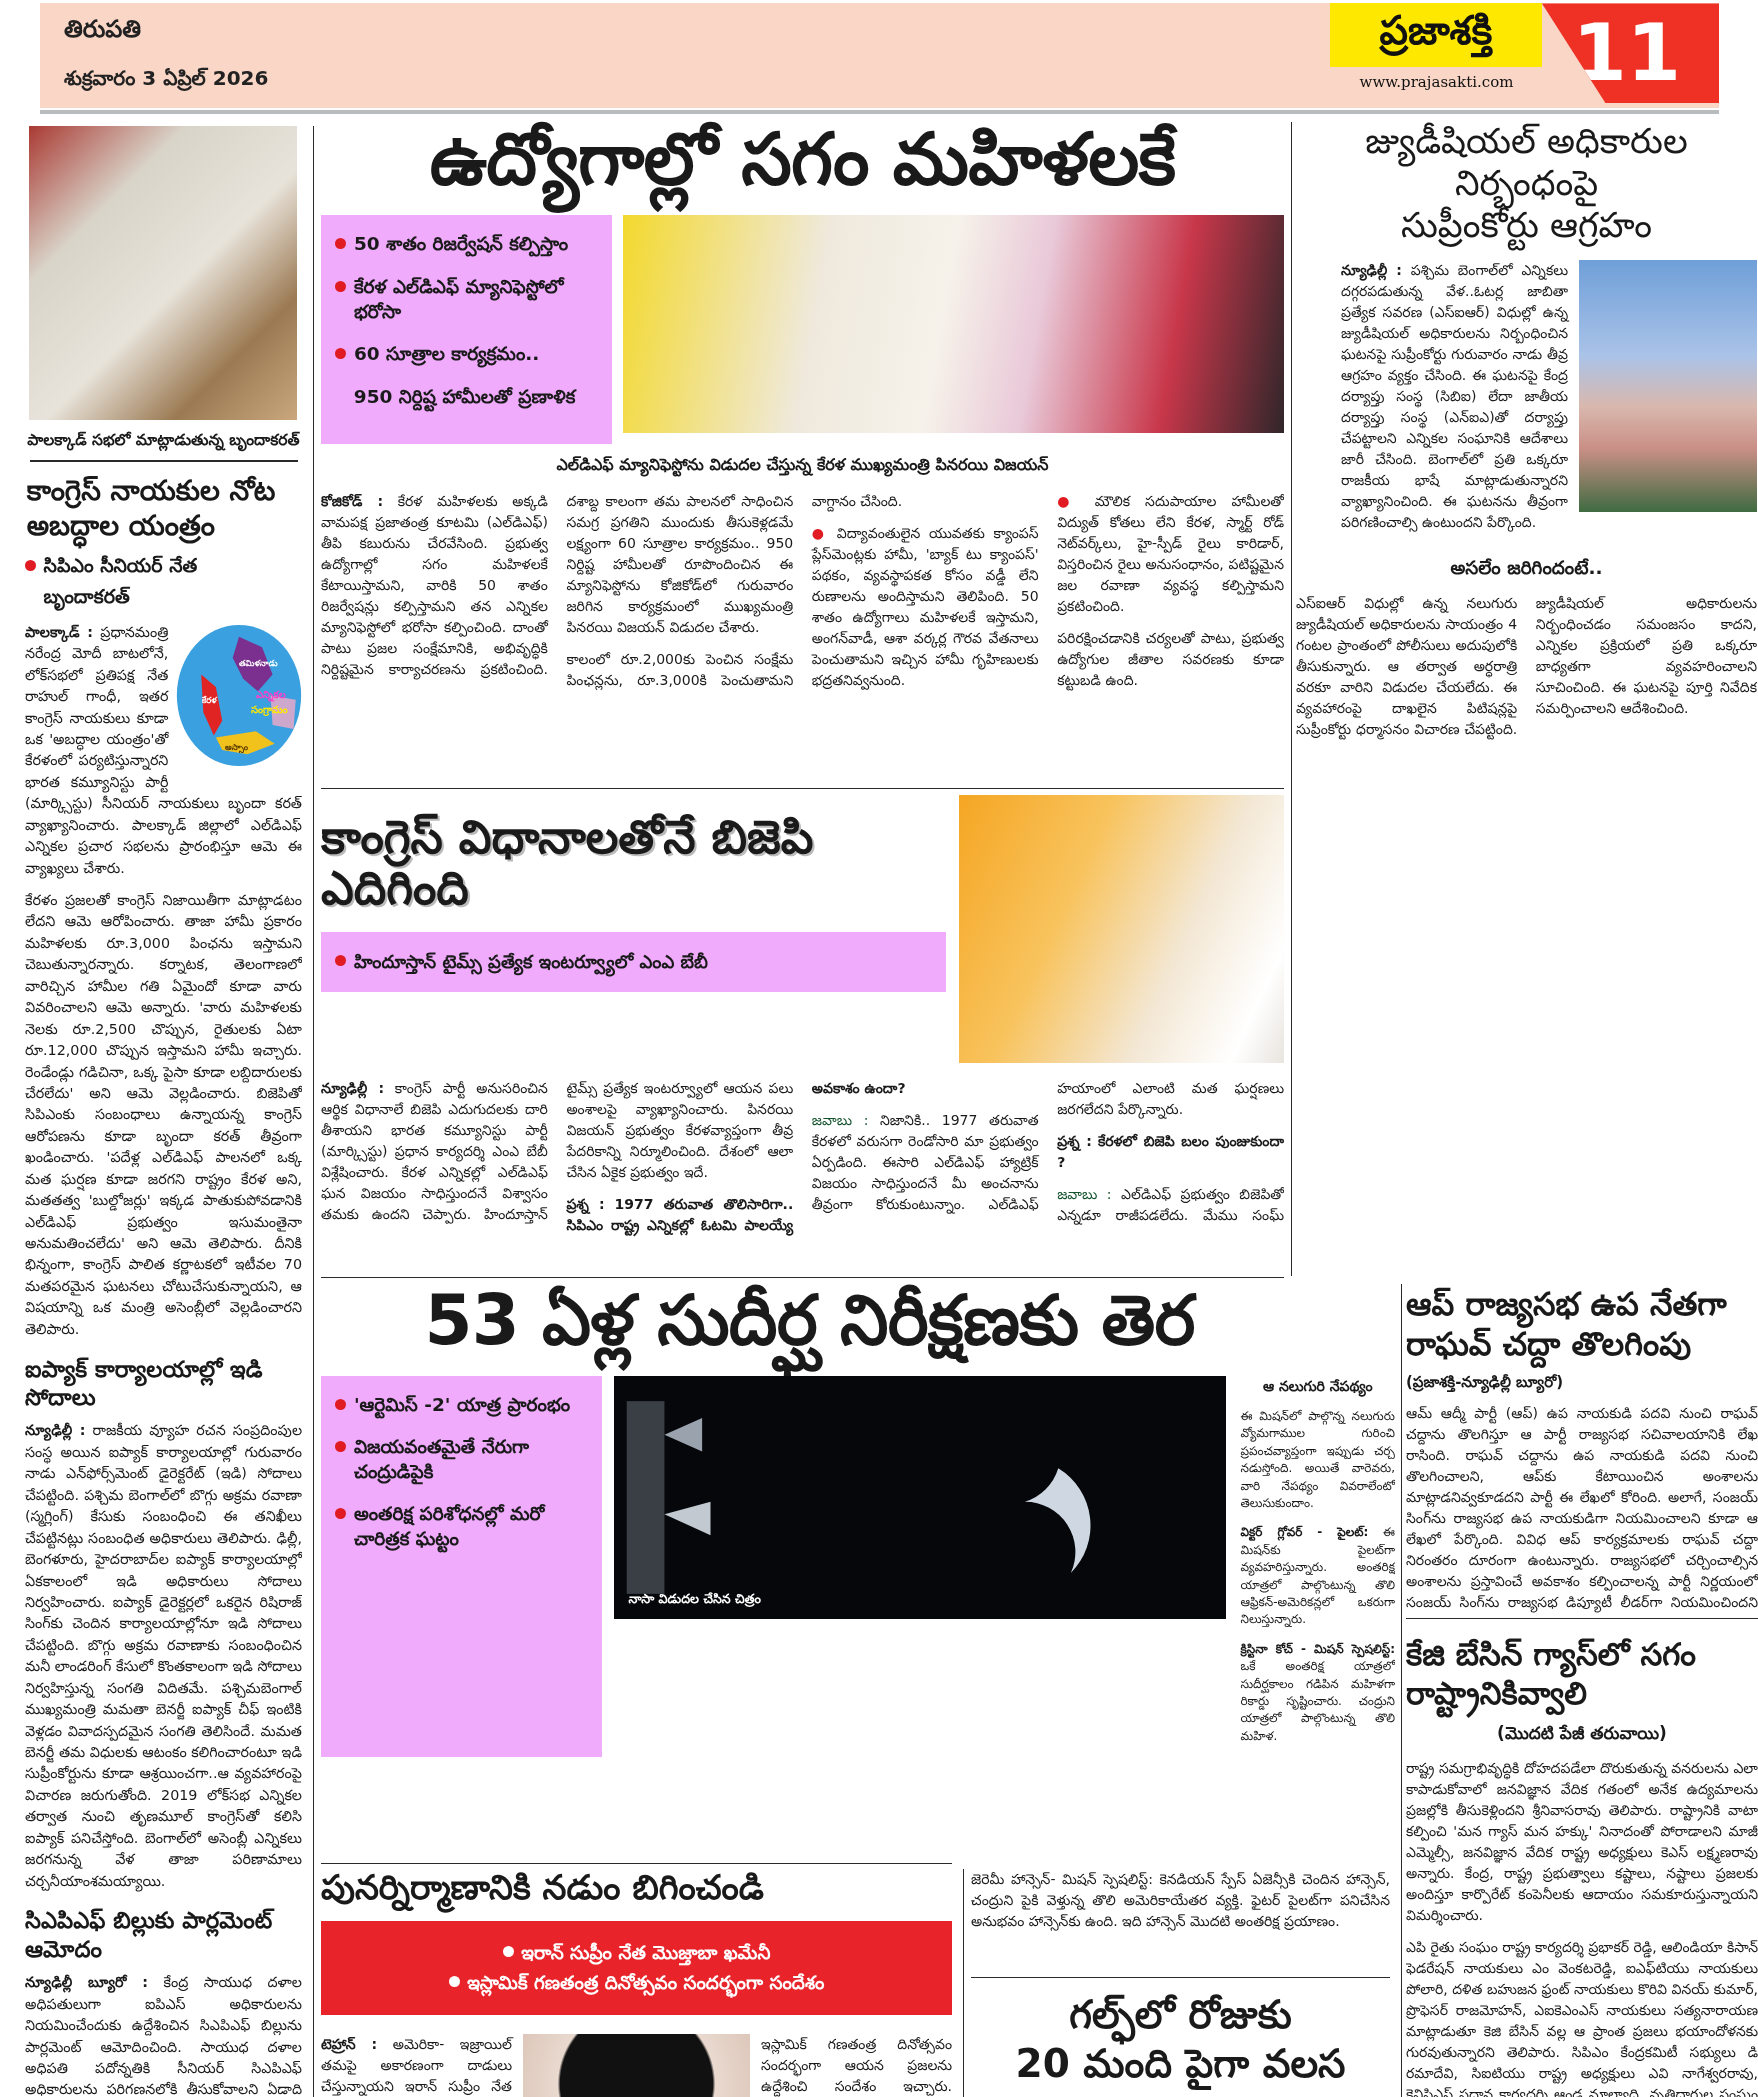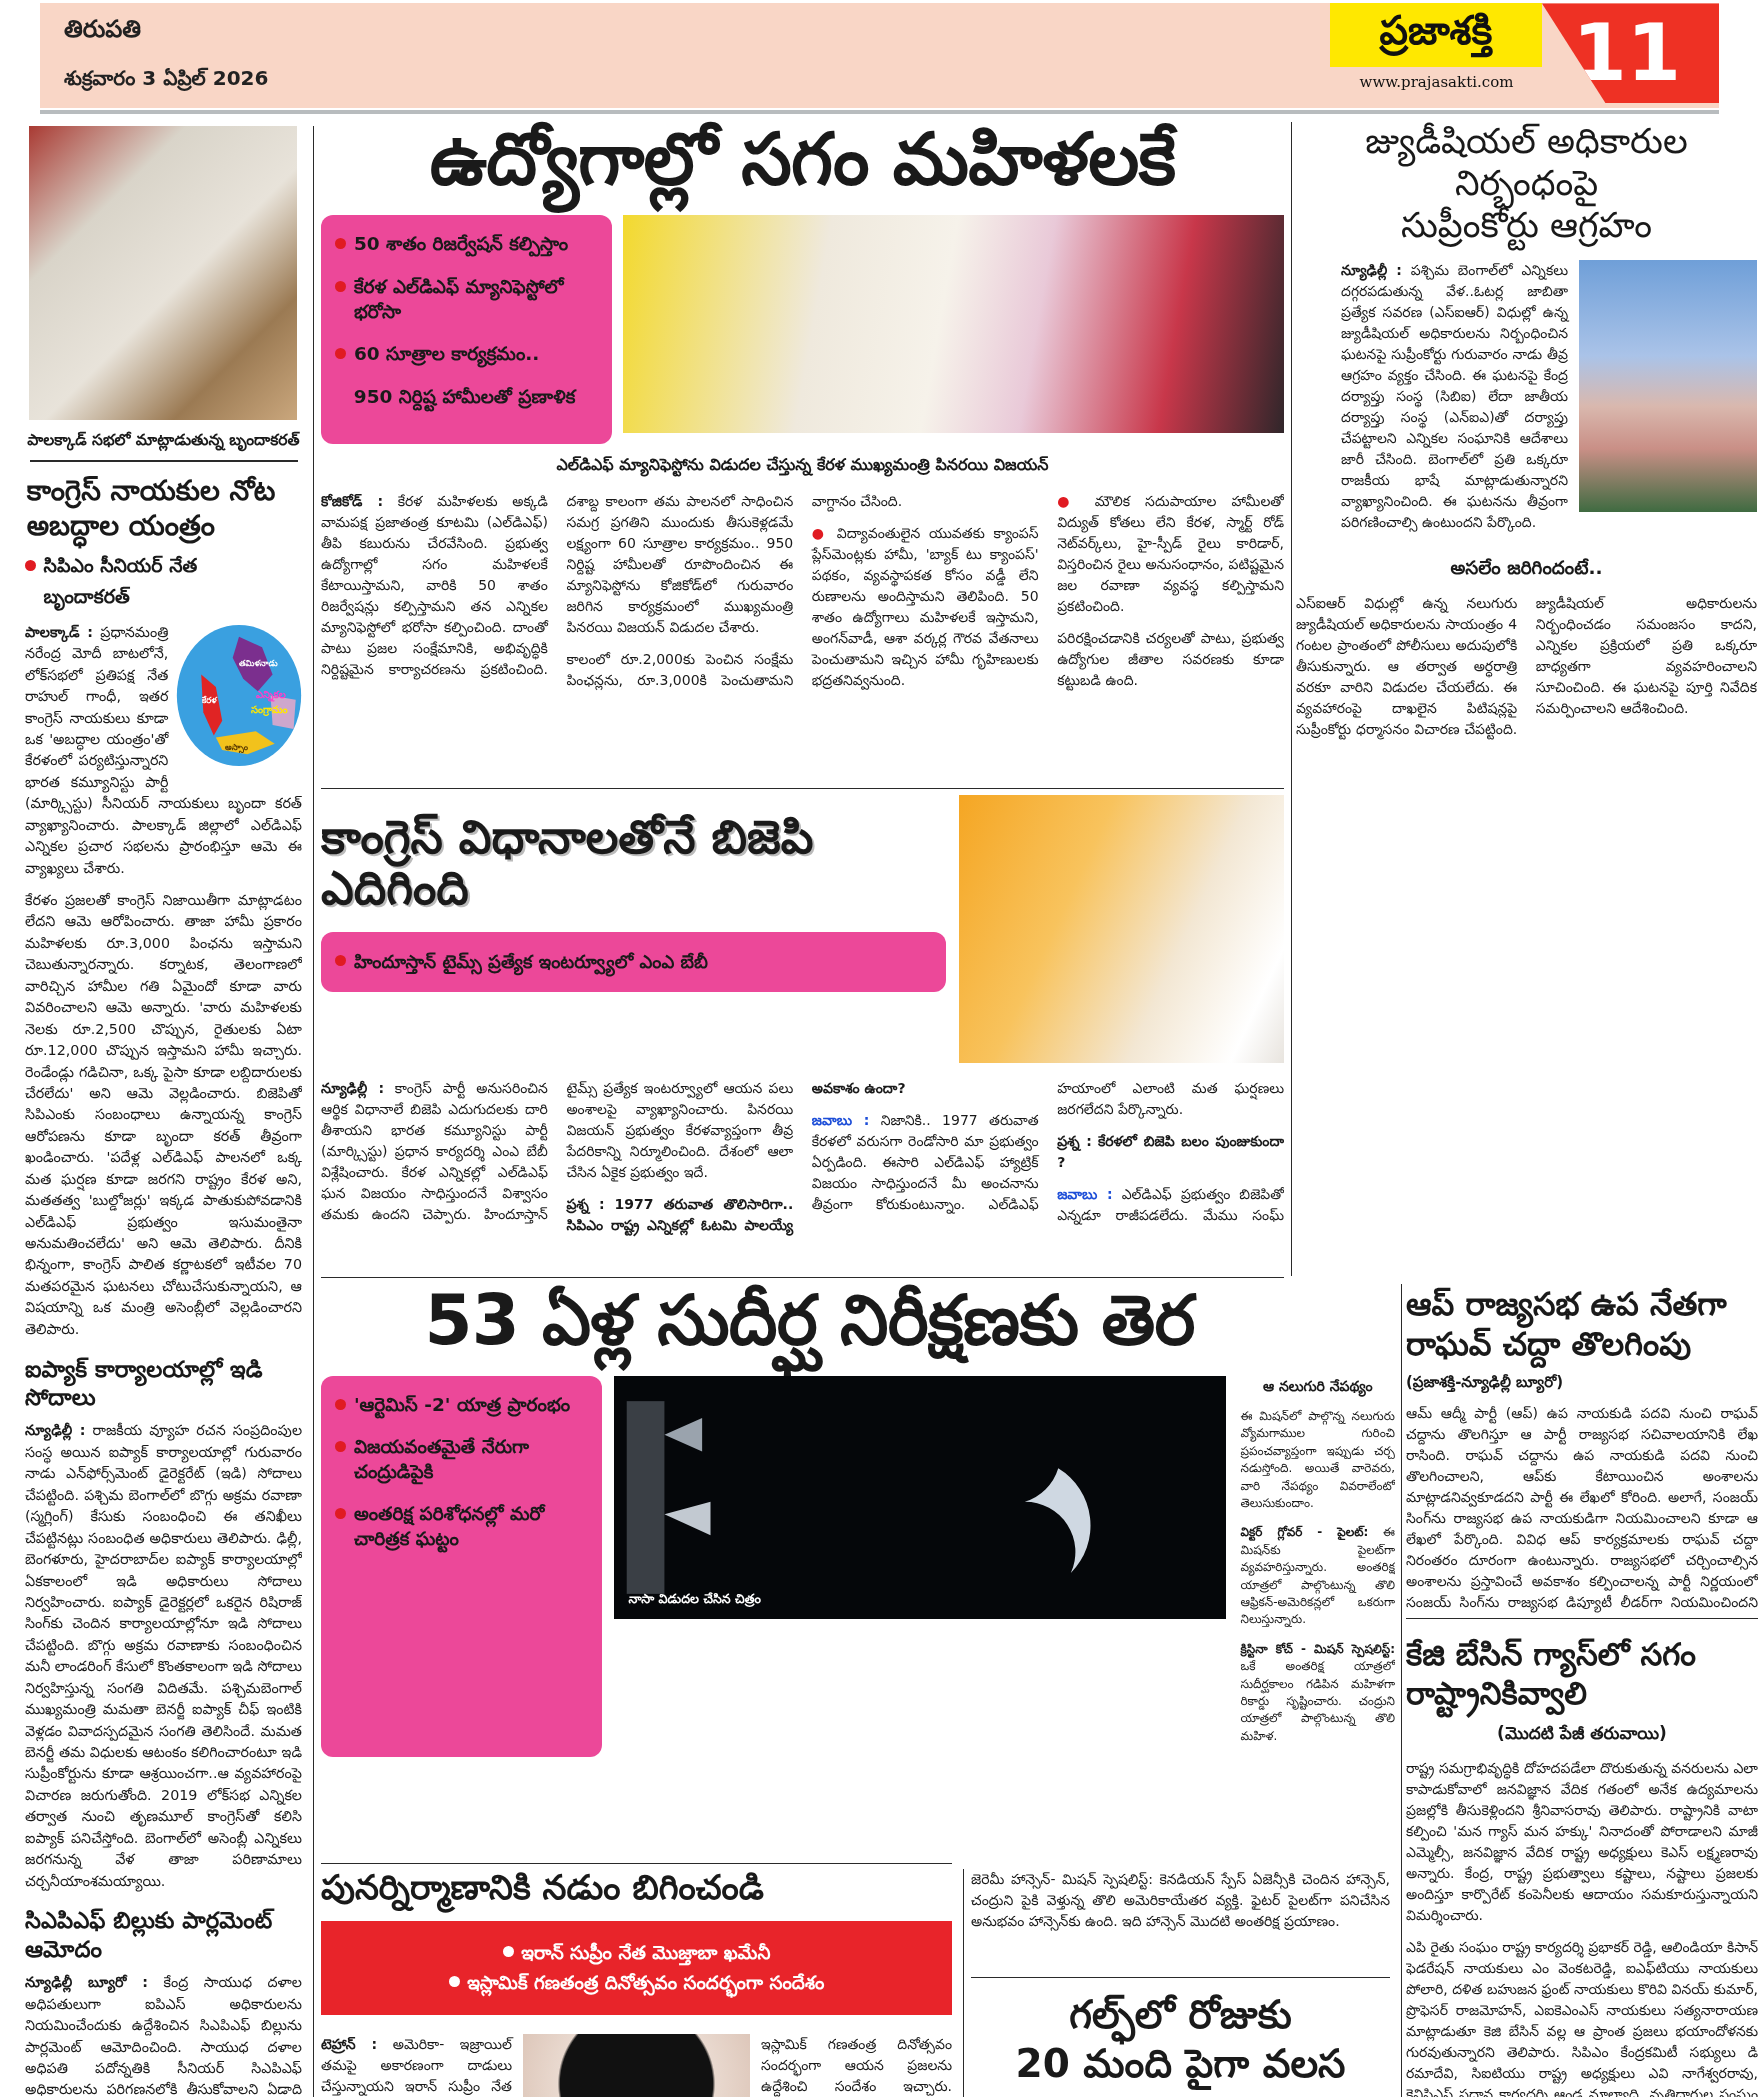--- a/index.html
+++ b/index.html
@@ -18,27 +18,27 @@
                clip-path:polygon(0 0,100% 0,100% 100%,36% 100%);display:flex;align-items:center;justify-content:flex-end;}
   .pagenum{font-size:78px;font-weight:bold;color:#ffffff;padding-right:38px;line-height:1;}
   .header-rule{left:40px;top:110px;width:1679px;height:4.2px;background:#b8bcbe;}
   
   .vline{width:1.3px;background:#2a2a2a;}
   .hline{height:1.3px;background:#2a2a2a;}
   .bt{font-size:14px;line-height:1.5;text-align:justify;}
   .dl{font-weight:bold;}
   .dot{display:inline-block;width:11px;height:11px;border-radius:50%;background:#e01b22;margin-right:7.6px;flex:0 0 auto;margin-top:5.9px;}
   .bullet-line{display:flex;align-items:flex-start;font-weight:bold;}
-  .peachbox{background:#ec4899;padding:17px 14.3px;border-radius:12px;}
+  .peachbox{background:#f0abfc;padding:17px 14.3px;}
   .photo{position:relative;overflow:hidden;}
   .caption{font-weight:bold;text-align:center;}
   .subhead{font-weight:bold;}
   .prewrap{white-space:pre-line;}
   .qlabel{font-weight:bold;}
-  .alabel{font-weight:bold;color:#1d4ed8;}
+  .alabel{font-weight:normal;color:#14532d;}
   
   .col-left{left:25px;top:126px;width:277px;height:2429px;overflow:hidden;}
   .photo-palakkad{width:268px;height:294px;margin:0 4.2px;
      background:linear-gradient(135deg,#a93a33 0%,#d9d4c9 28%,#e8e3da 55%,#9b7a53 78%,#caa77d 100%);}
   .col-left .caption{font-size:15.5px;margin:11px 0 8.4px;}
   .leftrule{width:268px;height:1.3px;background:#2a2a2a;margin:0 auto 11.7px;}
   .left-headline{font-size:28px;font-weight:bold;line-height:1.25;margin:0 1.7px 11px;}
   .left-bullet{font-size:19px;margin-bottom:3.4px;}
   .mapbox{float:right;width:126px;height:143px;margin:2.5px 0 5.9px 7.6px;position:relative;}
   .maplabel{position:absolute;font-size:8.4px;font-weight:bold;color:#fff;}

